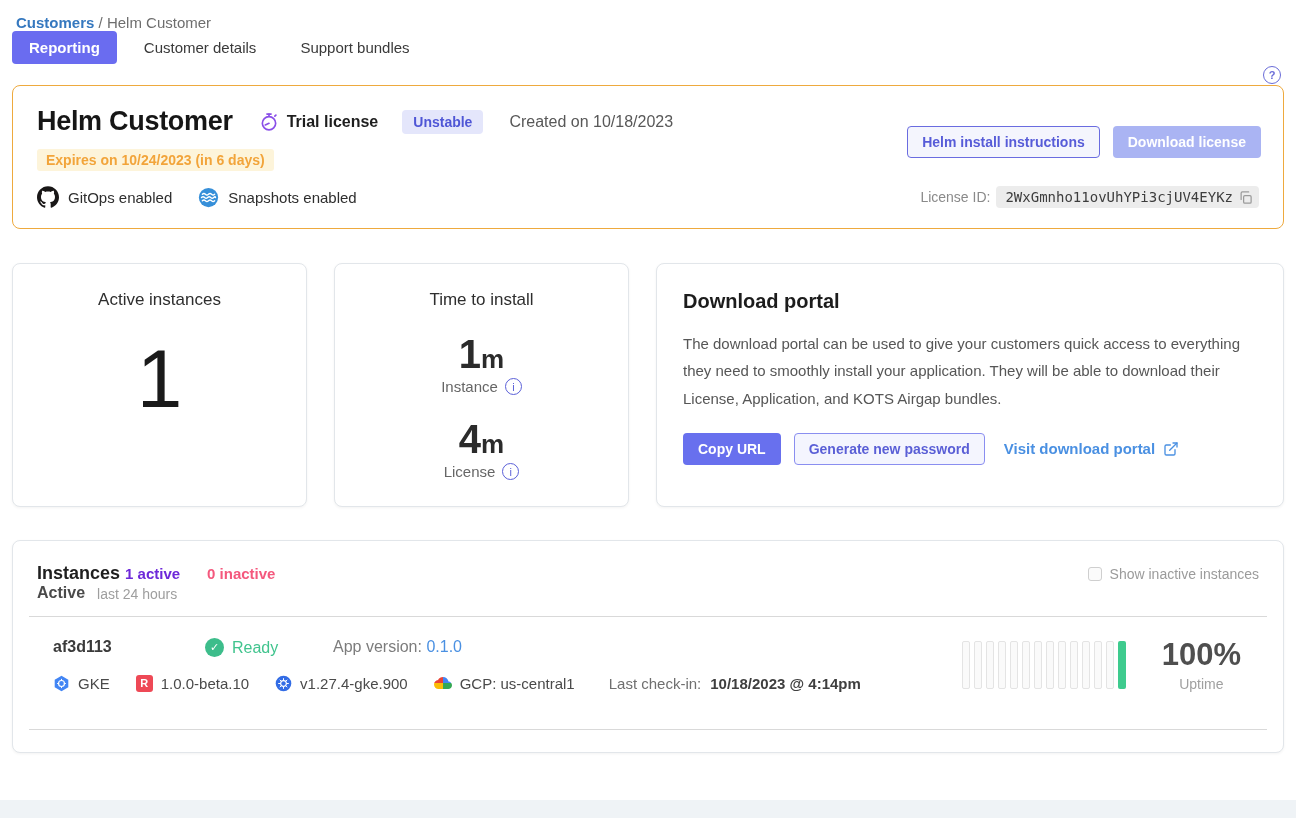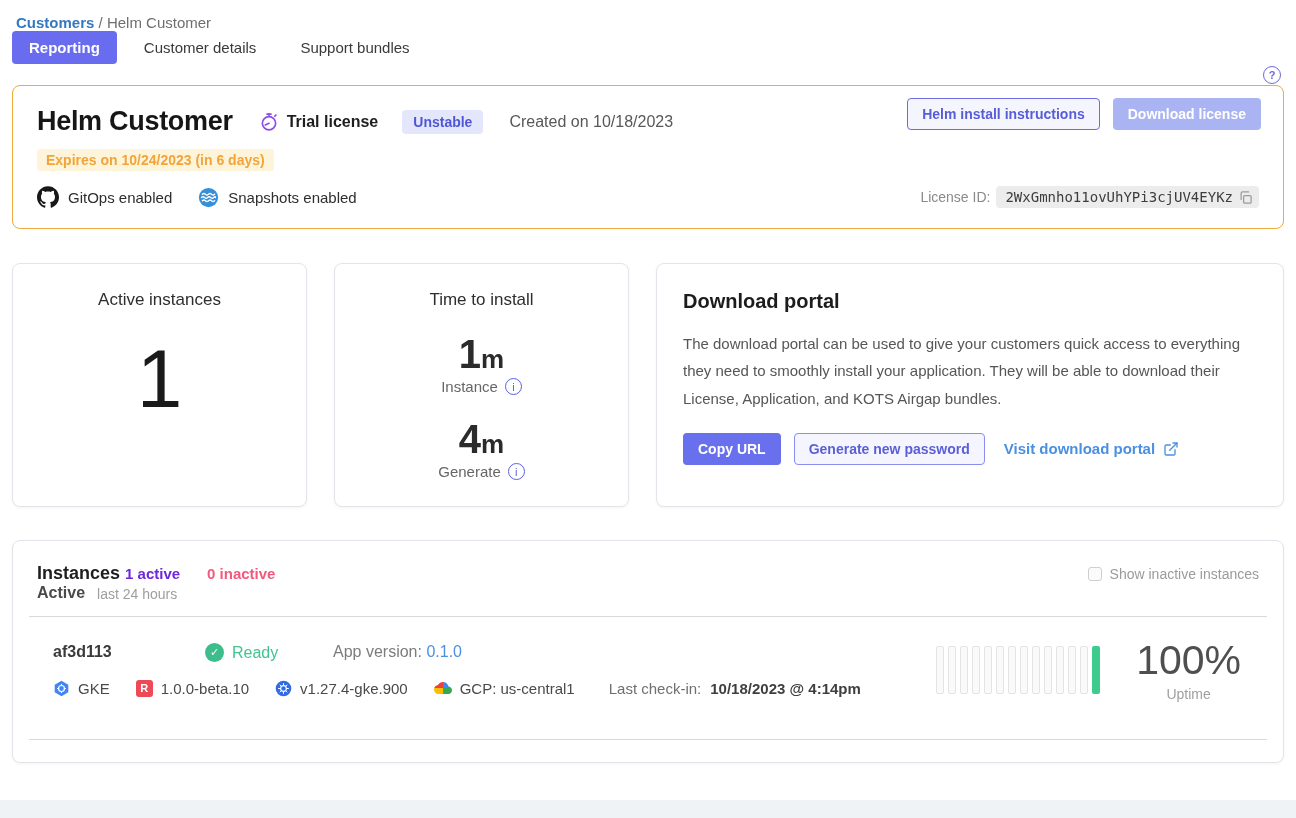--- a/index.html
+++ b/index.html
@@ -35,21 +35,21 @@
     padding: 20px 24px 20px 24px; position: relative;
   }
   .lc-row1 { display: flex; align-items: center; }
   .lc-title { font-size: 27px; font-weight: 700; color: #161616; letter-spacing: -0.3px; }
   .lc-type { display: flex; align-items: center; gap: 8px; margin-left: 26px; font-size: 16px; font-weight: 600; color: #1e1e1e; }
   .channel-badge {
     margin-left: 24px; background: #e4e6fb; color: #4f56d6;
     font-size: 14px; font-weight: 600; padding: 4px 11px; border-radius: 4px;
   }
   .lc-created { margin-left: 26px; font-size: 16px; color: #585858; }
-  .lc-buttons { position: absolute; right: 22px; top: 12px; display: flex; gap: 13px; }
+  .lc-buttons { position: absolute; right: 22px; top: 40px; display: flex; gap: 13px; }
   .btn { font-size: 14px; font-weight: 600; border-radius: 4px; padding: 8px 15px; cursor: pointer; border: none; font-family: inherit; }
   .btn-outline-purple { background: #f4f5fd; border: 1px solid #6a6ce0; color: #575cd8; padding: 7px 14px; }
   .btn-disabled-purple { background: #aab4f3; color: #ffffff; }
   .expires-pill {
     display: inline-block; margin-top: 12px; background: #fdf4da; color: #f2a43a;
     font-size: 14px; font-weight: 600; padding: 3px 9px; border-radius: 3px;
   }
   .lc-features { display: flex; align-items: center; gap: 26px; margin-top: 15px; }
   .feature { display: flex; align-items: center; gap: 9px; font-size: 15px; color: #2e2e2e; }
   .license-id-wrap { position: absolute; right: 24px; bottom: 20px; display: flex; align-items: center; gap: 6px; }
@@ -123,21 +123,21 @@
   }
   .last-checkin { display: flex; align-items: baseline; gap: 9px; margin-left: 8px; }
   .last-checkin-label { font-size: 15px; color: #6f6f6f; }
   .last-checkin-value { font-size: 15px; font-weight: 700; color: #3f3f3f; }
 
   .inst-row-right { display: flex; align-items: center; gap: 36px; margin-right: 14px; }
   .uptime-bars { display: flex; align-items: center; gap: 4px; }
   .bar { width: 8px; height: 48px; border-radius: 2px; background: #fafafa; border: 1px solid #e4e4e4; }
   .bar-active { background: #3ecb8e; border: none; }
   .uptime-text { text-align: center; }
-  .uptime-value { font-size: 41px; color: #4f4f4f; line-height: 1.1; }
+  .uptime-value { font-size: 31px; color: #4f4f4f; line-height: 1.1; font-weight: bold; }
   .uptime-label { font-size: 14px; color: #a0a0a0; margin-top: 3px; }
   .inst-bottom-pad { height: 22px; }
 
   .bottom-strip { position: absolute; left: 0; right: 0; bottom: 0; height: 18px; background: #eff3f6; }
 
   .icon-svg { display: block; }
 </style>
 </head>
 <body>
 
@@ -229,21 +229,21 @@
       <div class="tti-block">
         <div class="tti-value"><span>1</span><span class="tti-unit">m</span></div>
         <div class="tti-label">
           <span>Instance</span>
           <span class="info-icon">i</span>
         </div>
       </div>
       <div class="tti-block">
         <div class="tti-value"><span>4</span><span class="tti-unit">m</span></div>
         <div class="tti-label">
-          <span>Generate</span>
+          <span>License</span>
           <span class="info-icon">i</span>
         </div>
       </div>
     </div>
 
     <div class="card portal-card">
       <div class="portal-title">Download portal</div>
       <div class="portal-desc">The download portal can be used to give your customers quick access to everything they need to smoothly install your application. They will be able to download their License, Application, and KOTS Airgap bundles.</div>
       <div class="portal-actions">
         <button class="btn btn-solid-purple">Copy URL</button>

